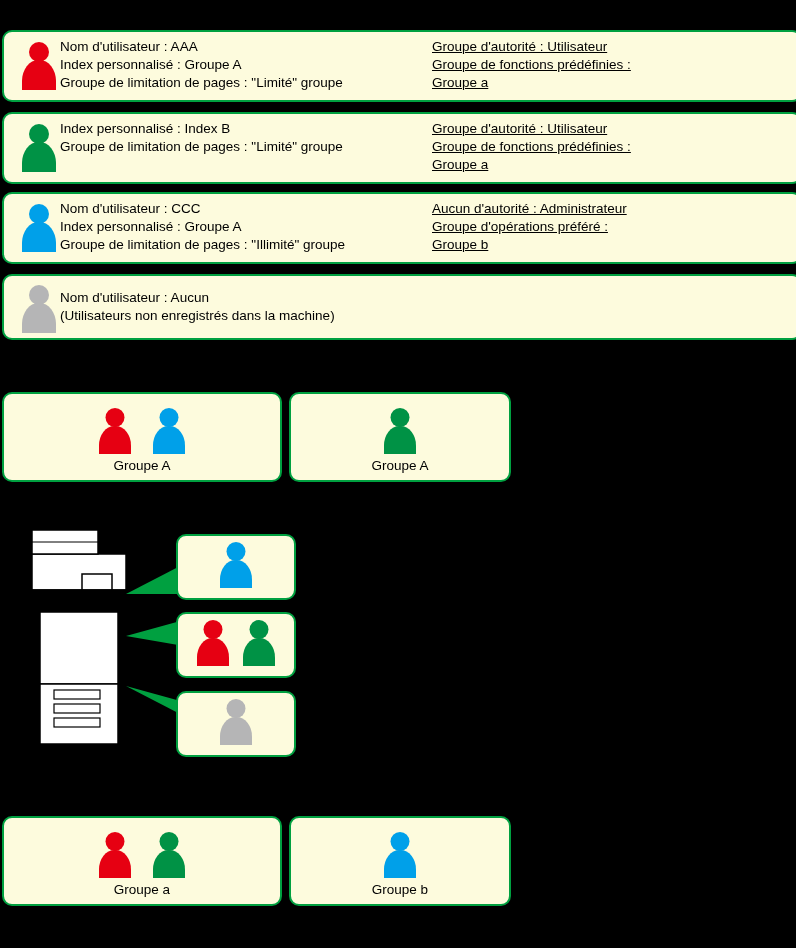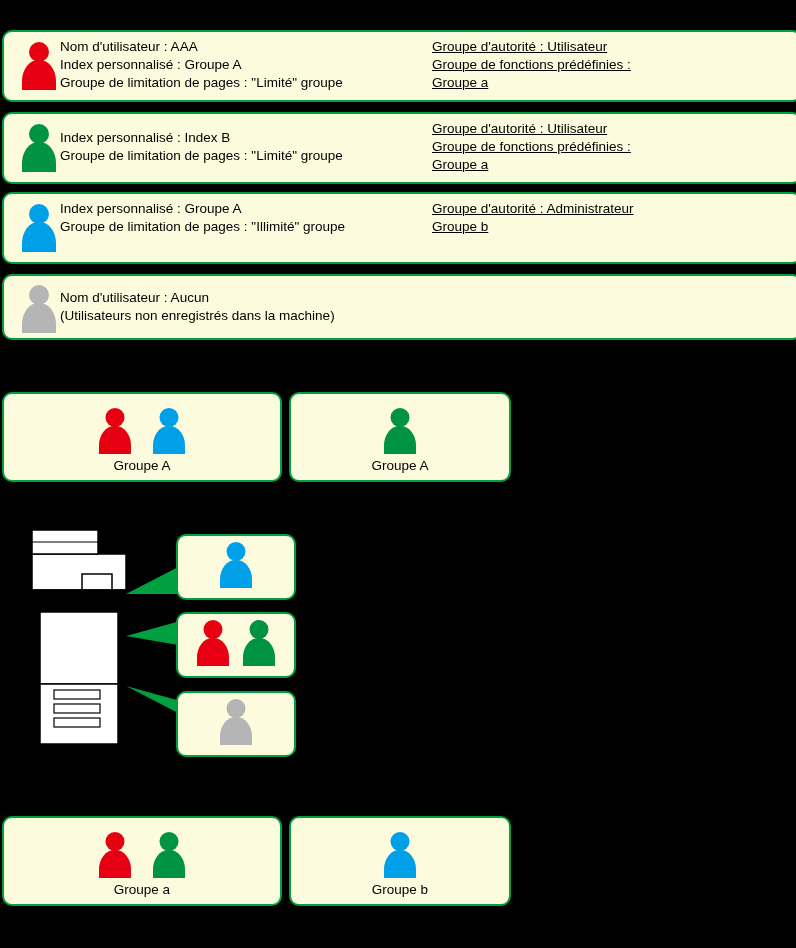--- a/index.html
+++ b/index.html
@@ -34,21 +34,20 @@
     width: 42px;
     flex: 0 0 42px;
     display: flex;
     align-items: center;
     justify-content: center;
     padding-top: 4px;
   }
   .cols {
     display: flex;
     flex: 1 1 auto;
-    align-items: center;
   }
   .col-left  { width: 372px; flex: 0 0 372px; }
   .col-right { flex: 1 1 auto; text-decoration: underline; }
   .line {
     font-size: 13.5px;
     color: #000000;
     line-height: 18px;
     white-space: nowrap;
   }
 
@@ -175,25 +174,27 @@
 
 <div class="panel user-row" style="left:2px; top:192px; width:800px; height:72px;">
   <span class="figure-wrap">
     <span class="person sz-lg">
       <span class="head" style="background:#00a0e9"></span>
       <span class="body" style="background:#00a0e9"></span>
     </span>
   </span>
   <span class="cols">
     <span class="col-left">
+      <div class="line">Nom d'utilisateur : CCC</div>
       <div class="line">Index personnalisé : Groupe A</div>
       <div class="line">Groupe de limitation de pages : "Illimité" groupe</div>
     </span>
     <span class="col-right">
-      <div class="line">Groupe d'autorité : Administrateur</div>
+      <div class="line">Aucun d'autorité : Administrateur</div>
+      <div class="line">Groupe d'opérations préféré :</div>
       <div class="line">Groupe b</div>
     </span>
   </span>
 </div>
 
 <div class="panel user-row" style="left:2px; top:274px; width:800px; height:66px; align-items:center;">
   <span class="figure-wrap">
     <span class="person sz-lg">
       <span class="head" style="background:#b5b5b6"></span>
       <span class="body" style="background:#b5b5b6"></span>

